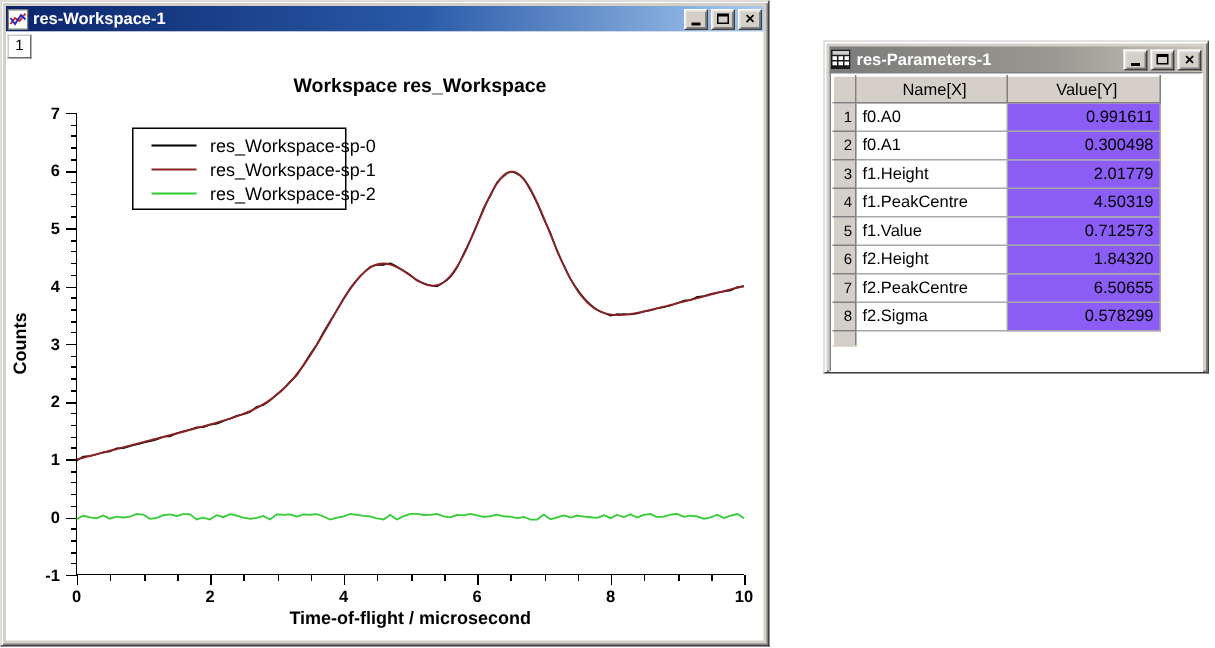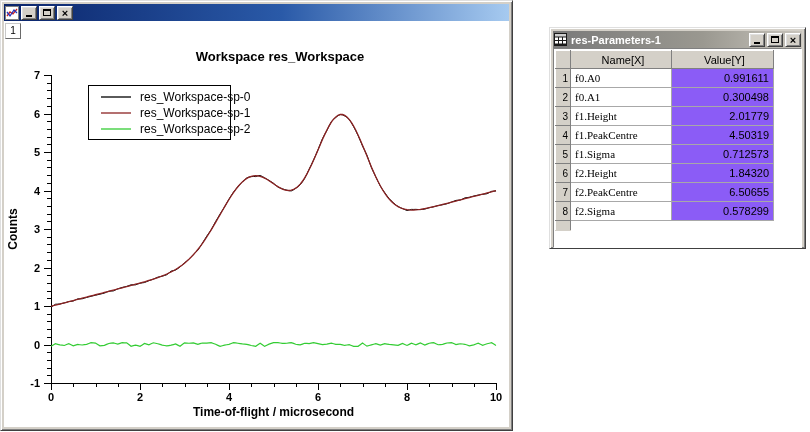--- a/index.html
+++ b/index.html
@@ -43,38 +43,39 @@
   table.params{border-collapse:collapse;table-layout:fixed;font-size:11px;color:#000;
                margin:1px 0 0 1px;}
   table.params th{background:#d4d0c8;font-weight:normal;text-align:center;height:18px;
                   border:1px solid;border-color:#ffffff #808080 #808080 #ffffff;
                   padding:0 0 0 4px;box-sizing:border-box;}
   table.params th.corner{width:15px;padding:0;}
   col.c-num{width:15px;} col.c-name{width:101px;} col.c-val{width:102px;}
   td.rownum{background:#d4d0c8;border:1px solid;border-color:#ffffff #808080 #808080 #ffffff;
             text-align:right;padding:0 2px 0 0;height:19px;box-sizing:border-box;font-size:10px;}
   td.cell-name{background:#fff;border-right:1px solid #a8a8a8;border-bottom:1px solid #a8a8a8;
-               padding:0 0 0 4px;height:19px;box-sizing:border-box;white-space:nowrap;overflow:hidden;font-family:Liberation Serif, serif;}
+               padding:0 0 0 4px;height:19px;box-sizing:border-box;white-space:nowrap;overflow:hidden;}
   td.cell-value{background:#8b5cf6;border-right:1px solid #a8a8a8;border-bottom:1px solid #a8a8a8;
                 padding:0 4px 0 0;text-align:right;height:19px;box-sizing:border-box;}
   tr.partial td.rownum{height:10px;border-bottom-color:#d4d0c8;}
   tr.partial td.blank{background:#fff;border:none;}
 </style>
 </head>
 <body>
 
 <div class="win" id="workspace-window">
   <div class="titlebar active">
     <span class="title-icon">
       <svg width="14" height="14" viewBox="0 0 14 14">
         <rect x="0.5" y="0.5" width="13" height="13" fill="#ffffff" stroke="#808080"></rect>
         <polyline points="2,10 5,6 8,8 12,3" fill="none" stroke="#cc2222" stroke-width="1.3"></polyline>
         <polyline points="2,6 5,10 9,4 12,7" fill="none" stroke="#2233bb" stroke-width="1.3"></polyline>
       </svg>
     </span>
+    <span class="title-text">res-Workspace-1</span>
     <span class="win-buttons">
       <button class="winbtn">
           <span class="glyph-min"></span>
         </button>
       <button class="winbtn">
           <span class="glyph-max"></span>
         </button>
       <button class="winbtn">
           <span class="glyph-close">×</span>
         </button>
@@ -238,21 +239,21 @@
             <td class="cell-name">f1.Height</td>
             <td class="cell-value">2.01779</td>
           </tr>
           <tr>
             <td class="rownum">4</td>
             <td class="cell-name">f1.PeakCentre</td>
             <td class="cell-value">4.50319</td>
           </tr>
           <tr>
             <td class="rownum">5</td>
-            <td class="cell-name">f1.Sigma</td>
+            <td class="cell-name">f1.Value</td>
             <td class="cell-value">0.712573</td>
           </tr>
           <tr>
             <td class="rownum">6</td>
             <td class="cell-name">f2.Height</td>
             <td class="cell-value">1.84320</td>
           </tr>
           <tr>
             <td class="rownum">7</td>
             <td class="cell-name">f2.PeakCentre</td>

